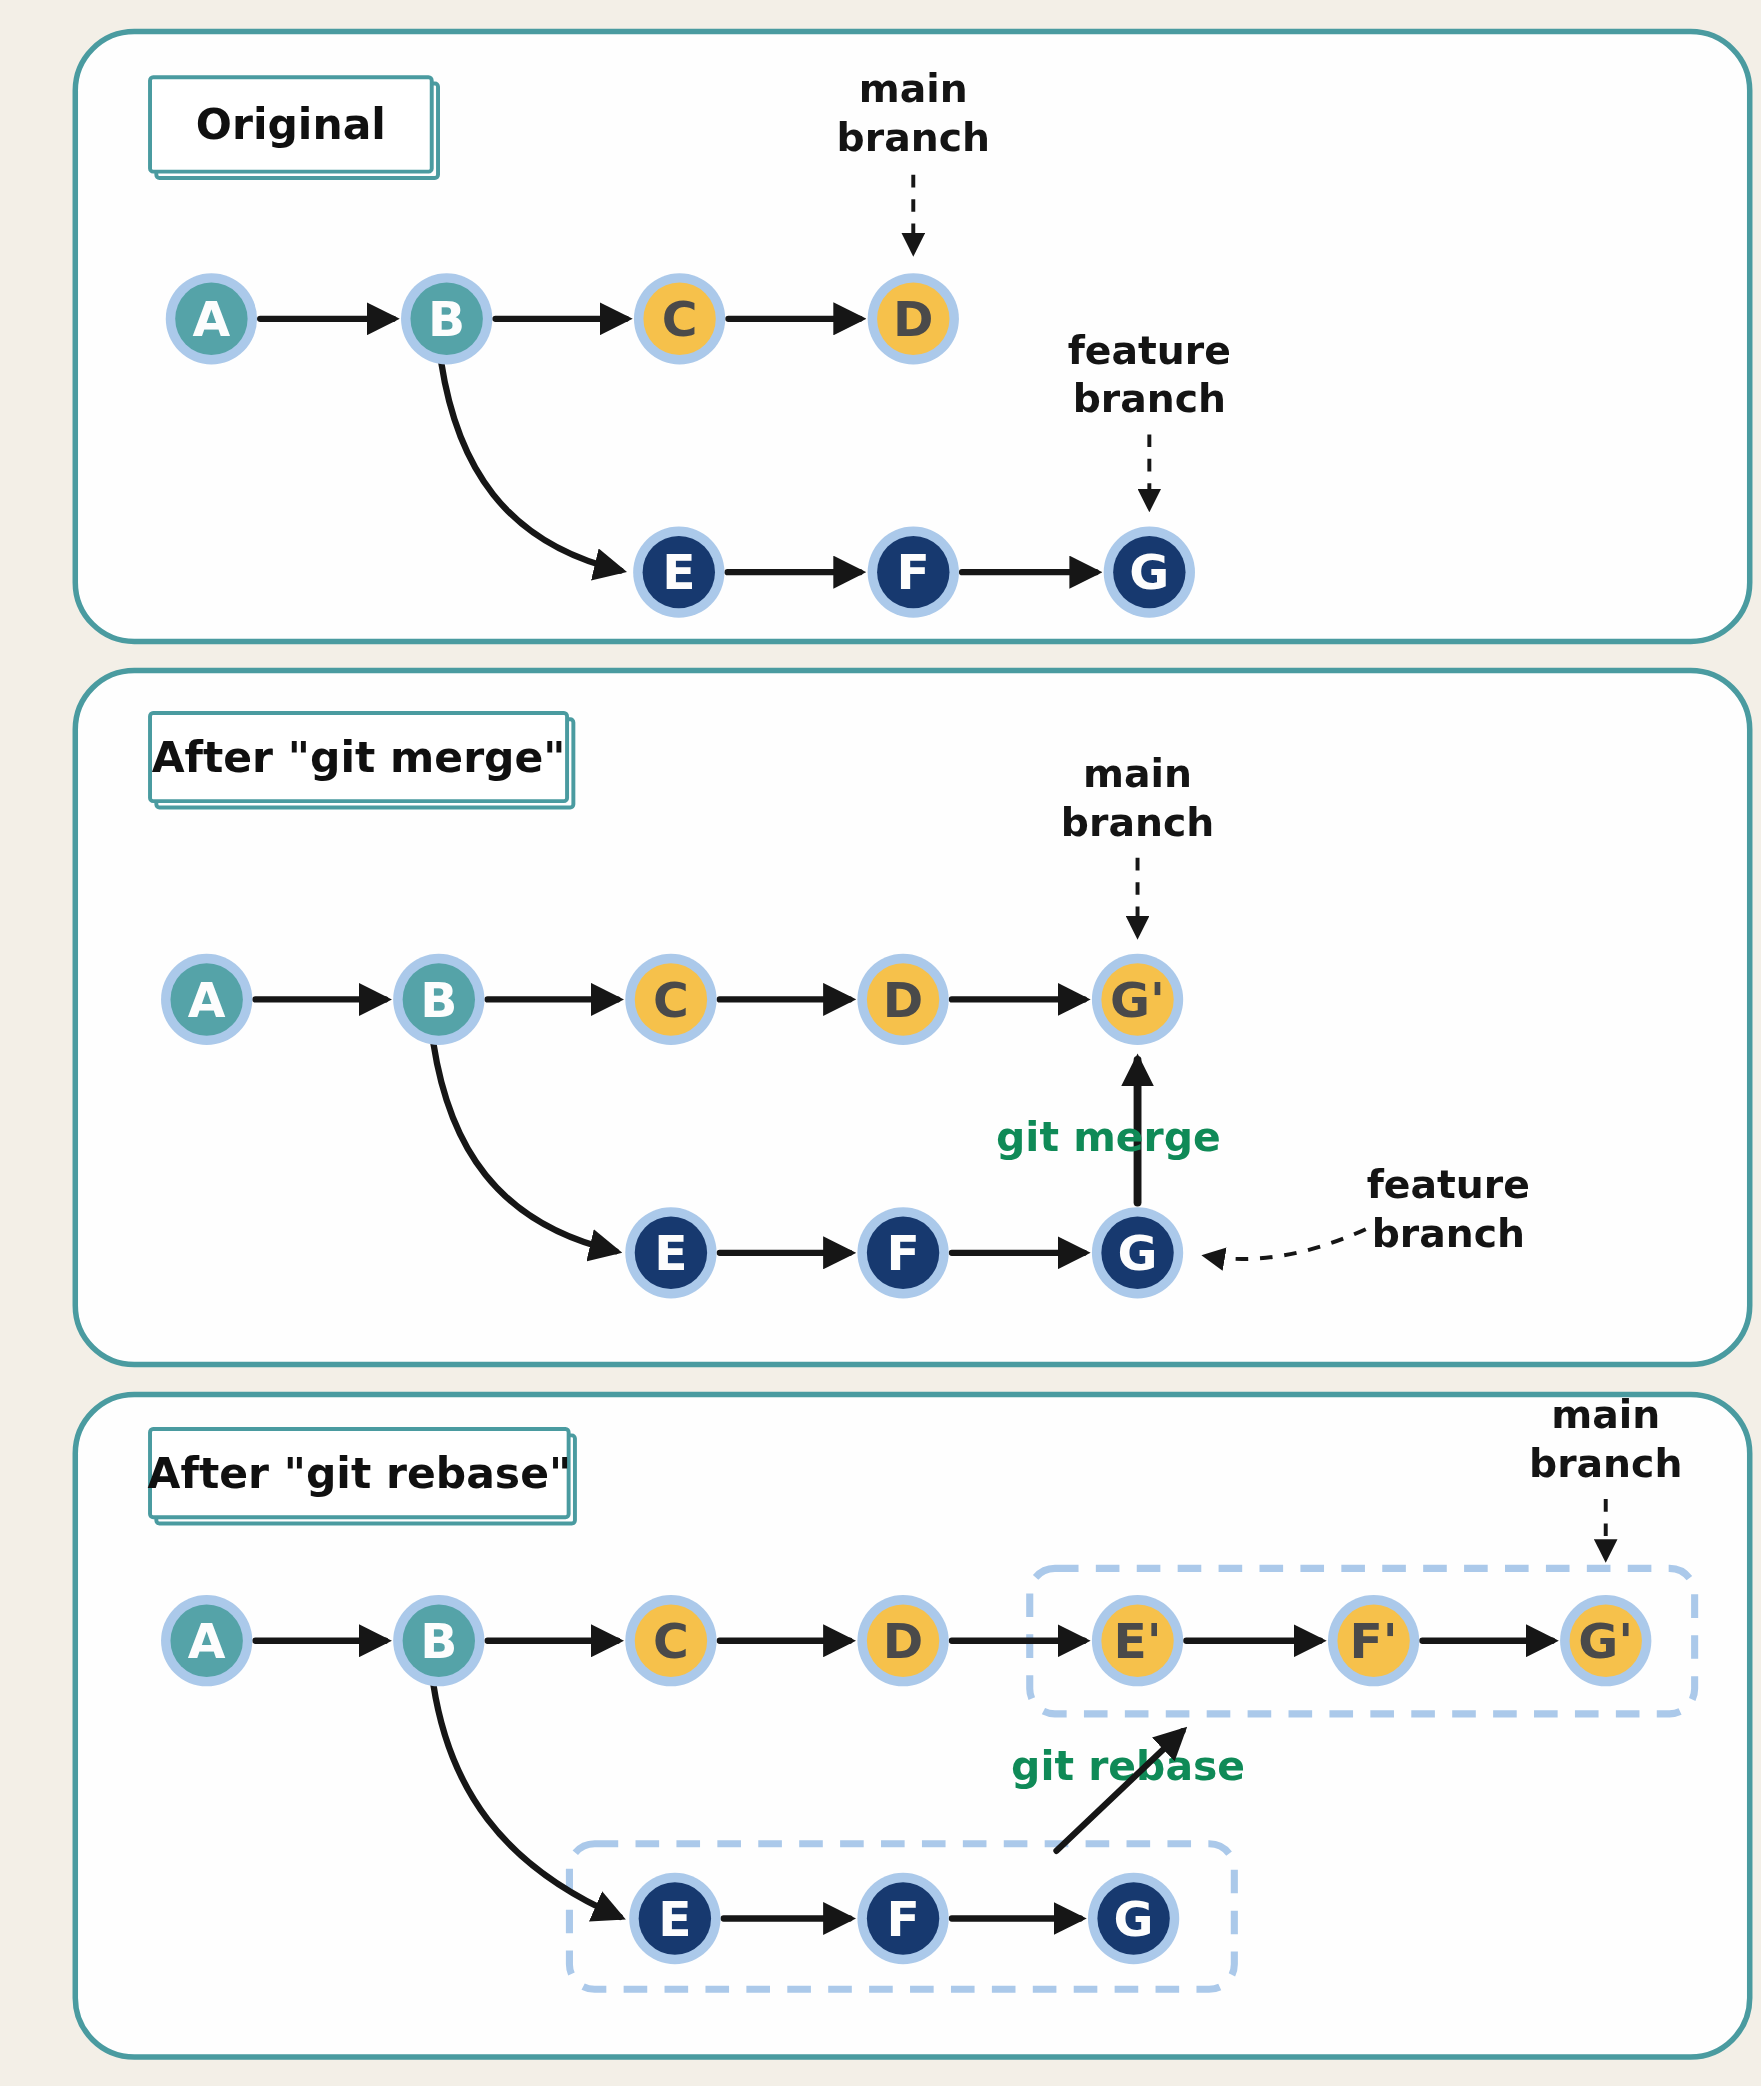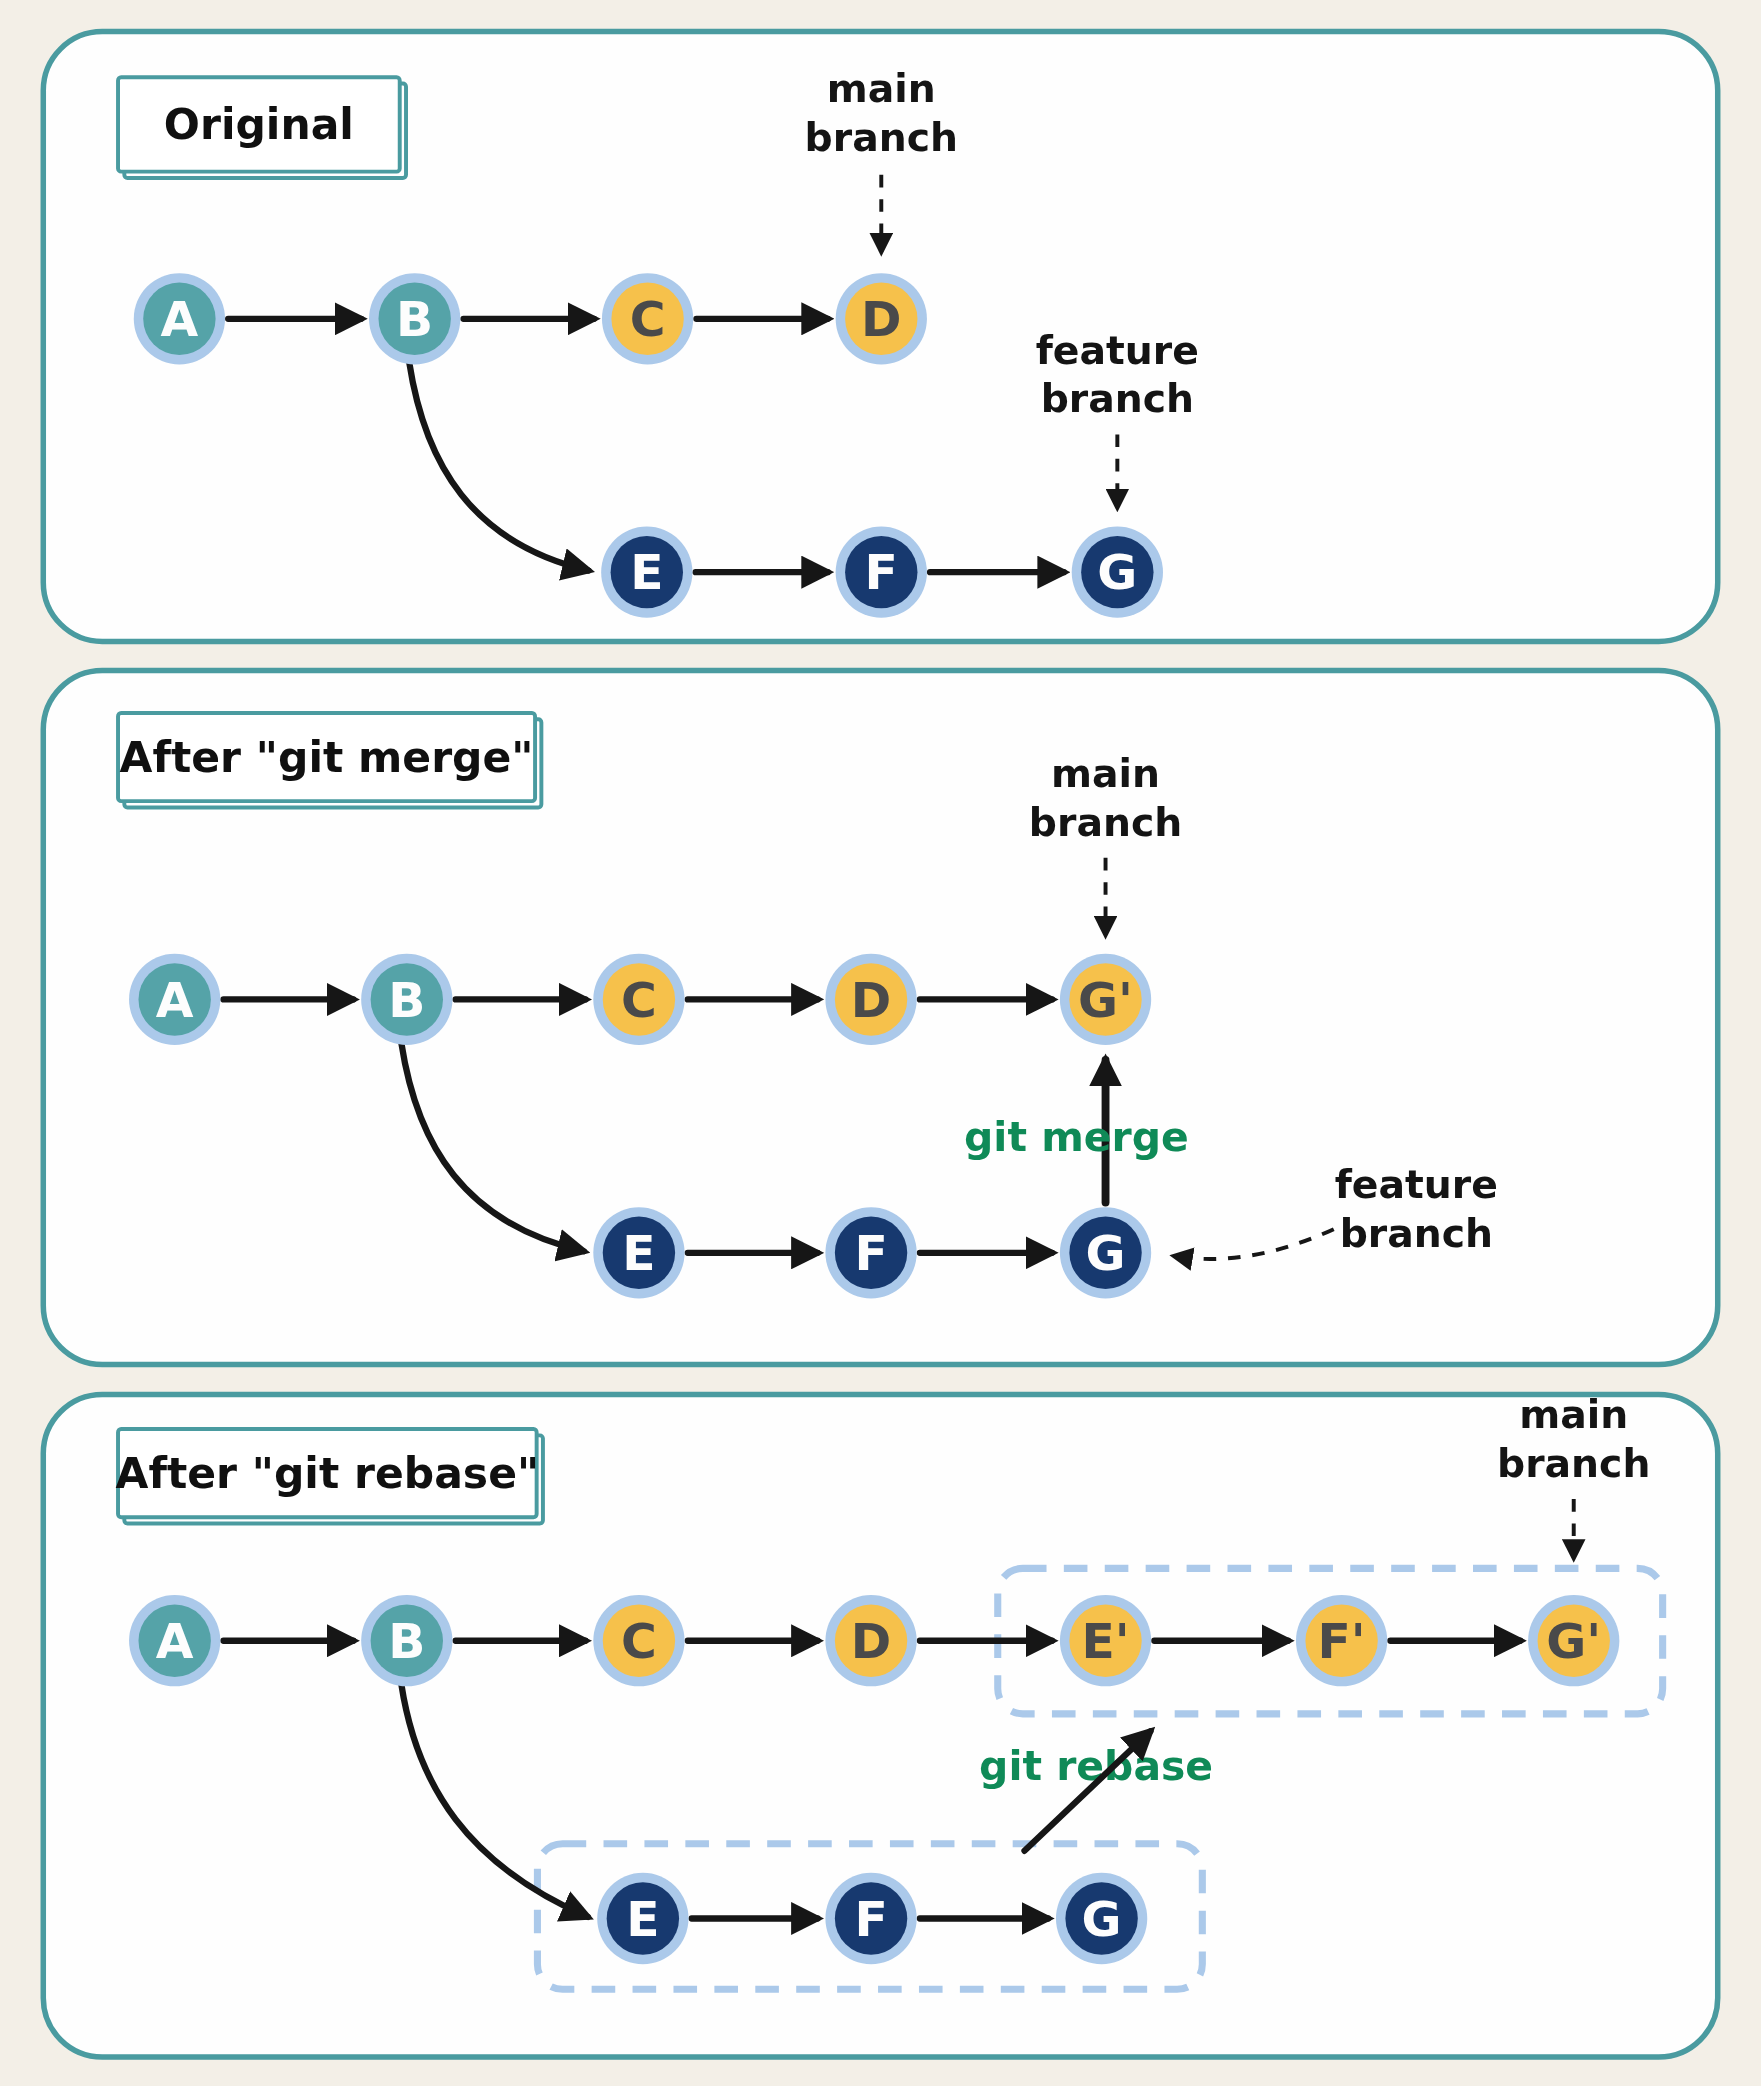--- a/index.html
+++ b/index.html
@@ -1,16 +1,16 @@
 <!DOCTYPE html>
 <html style="font-size:12.6px"><head>
 <meta charset="utf-8">
 <style>
   html,body { margin:0; padding:0; background:#f3efe7; }
-  .wrap { width:1619px; height:2087px; position:relative; }
+  .wrap { width:1619px; height:2087px; position:relative;margin-left:32px; }
   svg { display:block; }
 
   .panel      { fill:#fefefe; stroke:#4a9ba0; stroke-width:7; }
   .titleshadow{ fill:none;    stroke:#4a9ba0; stroke-width:5; }
   .titlebox   { fill:#ffffff; stroke:#4a9ba0; stroke-width:5; }
   .title  { font:700 54px "DejaVu Sans", sans-serif; fill:#101010; text-anchor:middle; }
 
   .ring   { fill:#abc9ea; }
   .teal   { fill:#55a3a8; }
   .yellow { fill:#f6c14b; }

